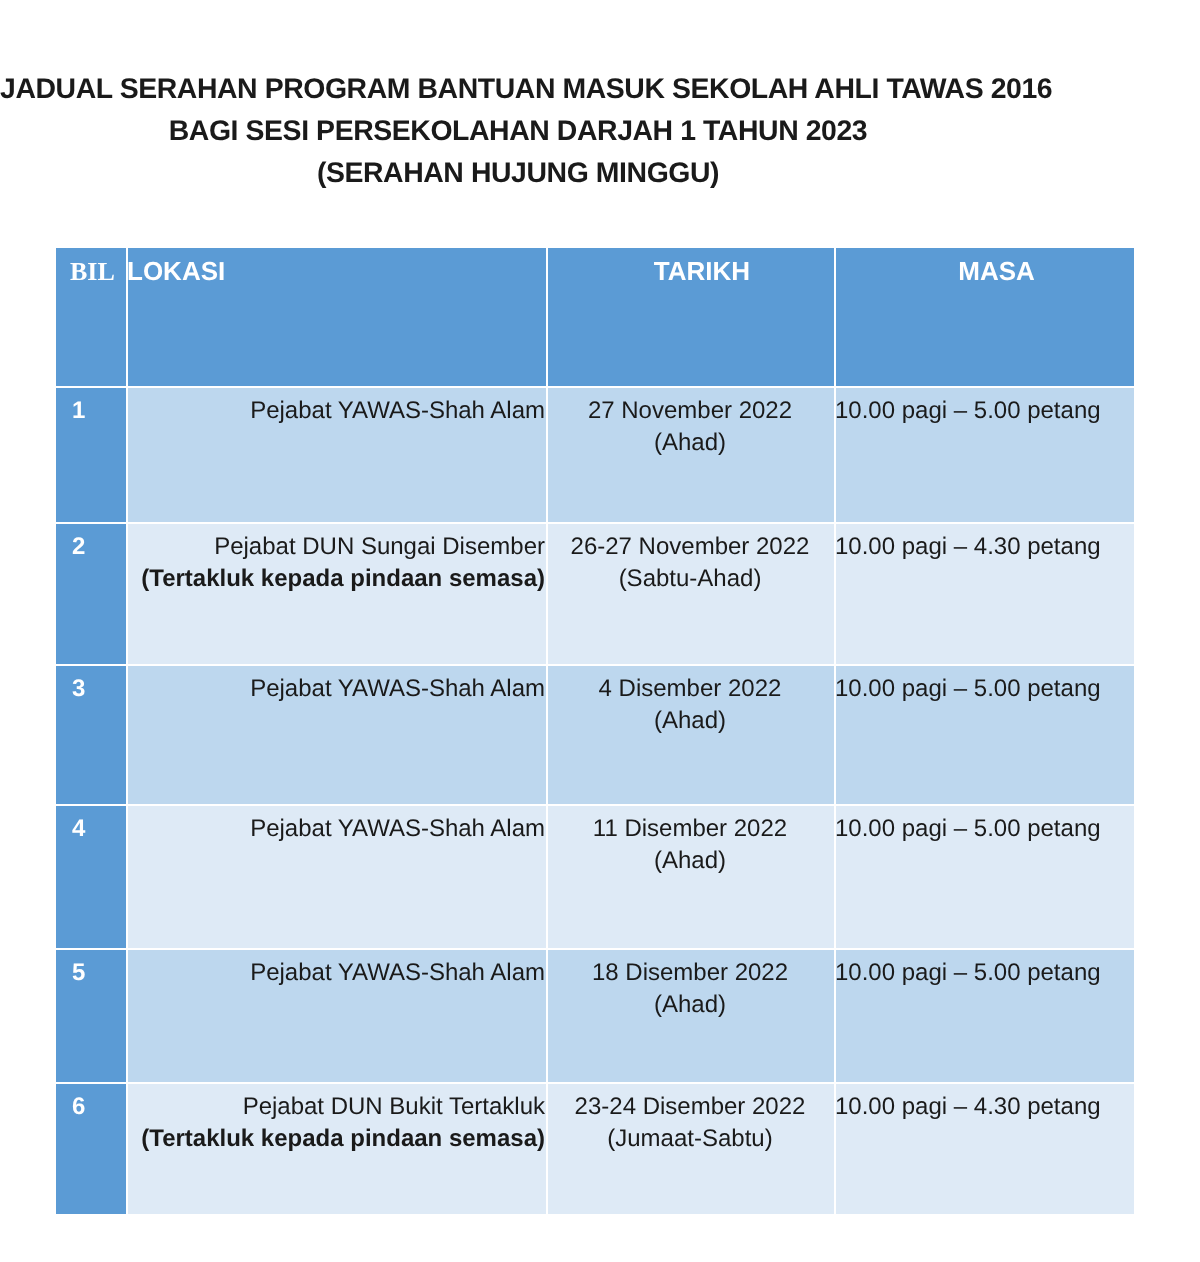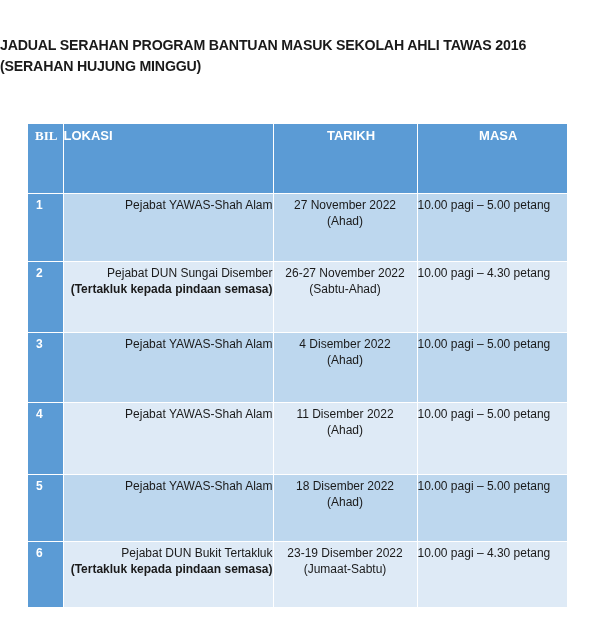--- a/index.html
+++ b/index.html
@@ -13,21 +13,21 @@
       position: relative;
       overflow: hidden;
       font-family: "Liberation Sans", "DejaVu Sans", sans-serif;
       color: #1a1a1a;
     }
     .title-block {
       position: absolute;
       top: 35px;
       left: 0;
       width: 518px;
-      text-align: left;
+      text-align: center;
     }
     .title-line {
       font-weight: bold;
       font-size: 14.2px;
       line-height: 21px;
       letter-spacing: -0.2px;
       color: #1a1a1a;
       white-space: nowrap;
     }
     .schedule {
@@ -90,20 +90,21 @@
     }
     .sub {
       display: block;
     }
   </style>
 </head>
 <body>
 
 <div class="title-block">
   <div class="title-line">JADUAL SERAHAN PROGRAM BANTUAN MASUK SEKOLAH AHLI TAWAS 2016</div>
+  <div class="title-line">BAGI SESI PERSEKOLAHAN DARJAH 1 TAHUN 2023</div>
   <div class="title-line">(SERAHAN HUJUNG MINGGU)</div>
 </div>
 
 <table class="schedule">
   <colgroup>
     <col class="col-bil">
     <col class="col-lokasi">
     <col class="col-tarikh">
     <col class="col-masa">
   </colgroup>
@@ -172,19 +173,19 @@
       </td>
       <td class="c-body c-masa">10.00 pagi – 5.00 petang</td>
     </tr>
     <tr class="data-row even" style="height:66px">
       <td class="c-bil">6</td>
       <td class="c-body c-lokasi">
         <span class="sub">Pejabat DUN Bukit Tertakluk</span>
         <span class="note">(Tertakluk kepada pindaan semasa)</span>
       </td>
       <td class="c-body c-tarikh">
-        <span class="sub">23-19 Disember 2022</span>
+        <span class="sub">23-24 Disember 2022</span>
         <span class="sub">(Jumaat-Sabtu)</span>
       </td>
       <td class="c-body c-masa">10.00 pagi – 4.30 petang</td>
     </tr>
   </tbody>
 </table>
 
 </body></html>

